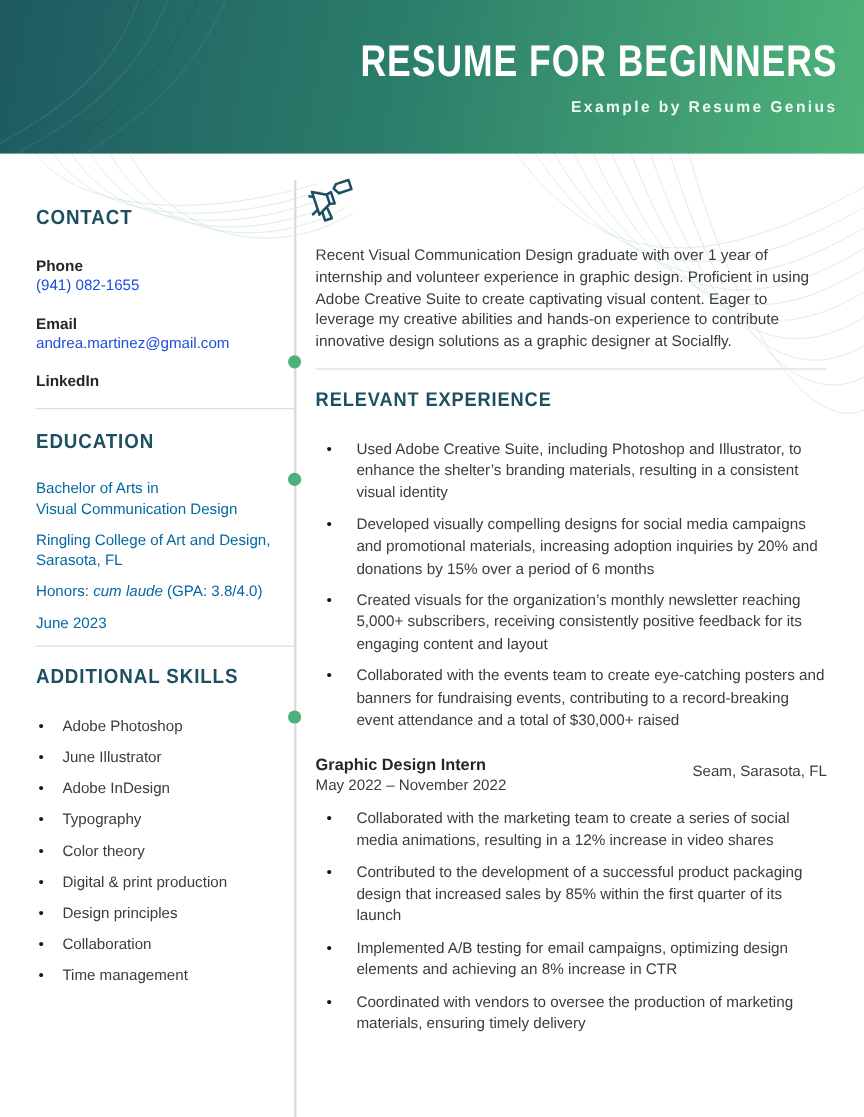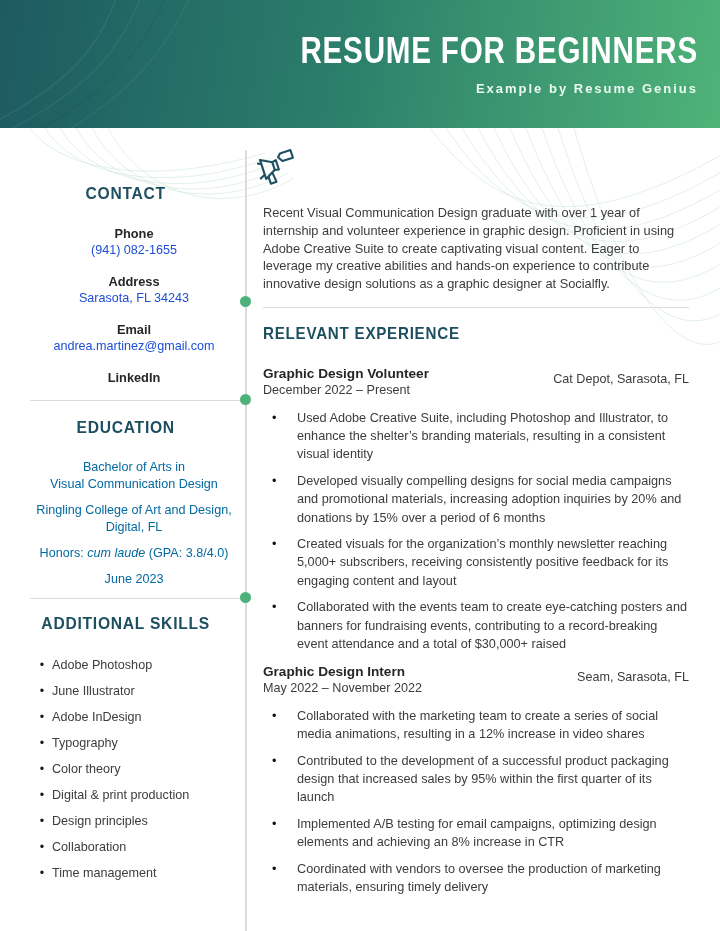--- a/index.html
+++ b/index.html
@@ -47,40 +47,40 @@
   .h-divider { border:none; border-top:1.5px solid #dcdcdc; margin:0; }
 
   
   .section-heading {
     margin:0; color:#1d4f61; font-size:17px; font-weight:800;
     letter-spacing:0.8px; white-space:nowrap;
     transform:scaleX(0.92); transform-origin:left center;
   }
 
   
-  .sidebar { position:absolute; left:30px; top:176px; width:208px; z-index:2;text-align:center; }
+  .sidebar { position:absolute; left:30px; top:164px; width:208px; z-index:2; }
   .sidebar .section-heading { margin-top:8px; margin-bottom:21px; }
   .c-item { margin-bottom:14px; }
   .c-label { font-weight:700; color:#262626; font-size:12.8px; line-height:17px; }
   .c-value { color:#1d4ed8; font-size:12.6px; line-height:17px; }
   .sb-divider { position:relative; width:216px; margin-top:12px; }
   .edu-block { font-size:12.6px; line-height:17px; color:#0369a1; margin-bottom:9px; }
   .skills-list { list-style:none; margin:0; padding:0; }
   .skill-item { display:flex; margin-bottom:9px; font-size:12.6px; line-height:17px; }
   .skill-bullet { width:20px; flex:0 0 20px; padding-left:2px; color:#1a1a1a; }
 
   
   .main { position:absolute; left:263px; top:145px; width:426px; z-index:2; }
   .summary-icon { display:block; margin-left:-6px; }
   .summary-text { margin:13px 0 0 0; font-size:12.8px; line-height:17.8px; color:#3c3c3c; }
   .main-divider { position:relative; margin-top:14px; }
   .main .section-heading { margin-top:16px; margin-bottom:22px; font-size:16.5px; }
 
   .job { margin-top:0; }
-  .job + .job { margin-top:10px; }
+  .job + .job { margin-top:20px; }
   .job-head { display:flex; justify-content:space-between; align-items:flex-start; }
   .job-title { font-size:13.6px; font-weight:700; color:#262626; line-height:17px; }
   .job-dates { font-size:12.6px; color:#3c3c3c; line-height:17px; }
   .job-location { font-size:12.6px; color:#3c3c3c; padding-top:7px; white-space:nowrap; }
   .bullets { list-style:none; margin:10px 0 0 0; padding:0; }
   .bullets li { display:flex; margin-bottom:8.5px; font-size:12.7px; line-height:18.2px; }
   .bullet-glyph { flex:0 0 25px; width:25px; padding-left:9px; color:#111; }
 
   .italic { font-style:italic; }
 </style>
@@ -130,44 +130,40 @@
 
   <aside class="sidebar">
 
     <h2 class="section-heading">CONTACT</h2>
 
     <div class="c-item">
       <div class="c-label">Phone</div>
       <div class="c-value">(941) 082-1655</div>
     </div>
     <div class="c-item">
-      <div class="c-label">Address</div>
-      <div class="c-value">Sarasota, FL 34243</div>
-    </div>
-    <div class="c-item">
       <div class="c-label">Email</div>
       <div class="c-value">andrea.martinez@gmail.com</div>
     </div>
     <div class="c-item">
       <div class="c-label">LinkedIn</div>
     </div>
 
     <div class="sb-divider">
         <hr class="h-divider">
       </div>
 
     <h2 class="section-heading" style="margin-top:17px;">EDUCATION</h2>
 
     <div class="edu-block">
       <div>Bachelor of Arts in</div>
       <div>Visual Communication Design</div>
     </div>
     <div class="edu-block">
       <div>Ringling College of Art and Design,</div>
-      <div>Digital, FL</div>
+      <div>Sarasota, FL</div>
     </div>
     <div class="edu-block"><span>Honors: </span><span class="italic">cum laude</span><span> (GPA: 3.8/4.0)</span></div>
     <div class="edu-block">June 2023</div>
 
     <div class="sb-divider" style="margin-top:10px;">
         <hr class="h-divider">
       </div>
 
     <h2 class="section-heading" style="margin-top:15px;margin-bottom:23px;">ADDITIONAL SKILLS</h2>
 
@@ -226,27 +222,20 @@
 
     <p class="summary-text">Recent Visual Communication Design graduate with over 1 year of internship and volunteer experience in graphic design. Proficient in using Adobe Creative Suite to create captivating visual content. Eager to leverage my creative abilities and hands-on experience to contribute innovative design solutions as a graphic designer at Socialfly.</p>
 
     <div class="main-divider">
         <hr class="h-divider">
       </div>
 
     <h2 class="section-heading">RELEVANT EXPERIENCE</h2>
 
     <section class="job">
-      <div class="job-head">
-        <div>
-          <div class="job-title">Graphic Design Volunteer</div>
-          <div class="job-dates">December 2022 – Present</div>
-        </div>
-        <div class="job-location">Cat Depot, Sarasota, FL</div>
-      </div>
       <ul class="bullets">
         <li>
             <span class="bullet-glyph">•</span>
             <span>Used Adobe Creative Suite, including Photoshop and Illustrator, to enhance the shelter’s branding materials, resulting in a consistent visual identity</span>
           </li>
         <li>
             <span class="bullet-glyph">•</span>
             <span>Developed visually compelling designs for social media campaigns and promotional materials, increasing adoption inquiries by 20% and donations by 15% over a period of 6 months</span>
           </li>
         <li>
@@ -268,21 +257,21 @@
         </div>
         <div class="job-location">Seam, Sarasota, FL</div>
       </div>
       <ul class="bullets">
         <li>
             <span class="bullet-glyph">•</span>
             <span>Collaborated with the marketing team to create a series of social media animations, resulting in a 12% increase in video shares</span>
           </li>
         <li>
             <span class="bullet-glyph">•</span>
-            <span>Contributed to the development of a successful product packaging design that increased sales by 95% within the first quarter of its launch</span>
+            <span>Contributed to the development of a successful product packaging design that increased sales by 85% within the first quarter of its launch</span>
           </li>
         <li>
             <span class="bullet-glyph">•</span>
             <span>Implemented A/B testing for email campaigns, optimizing design elements and achieving an 8% increase in CTR</span>
           </li>
         <li>
             <span class="bullet-glyph">•</span>
             <span>Coordinated with vendors to oversee the production of marketing materials, ensuring timely delivery</span>
           </li>
       </ul>

